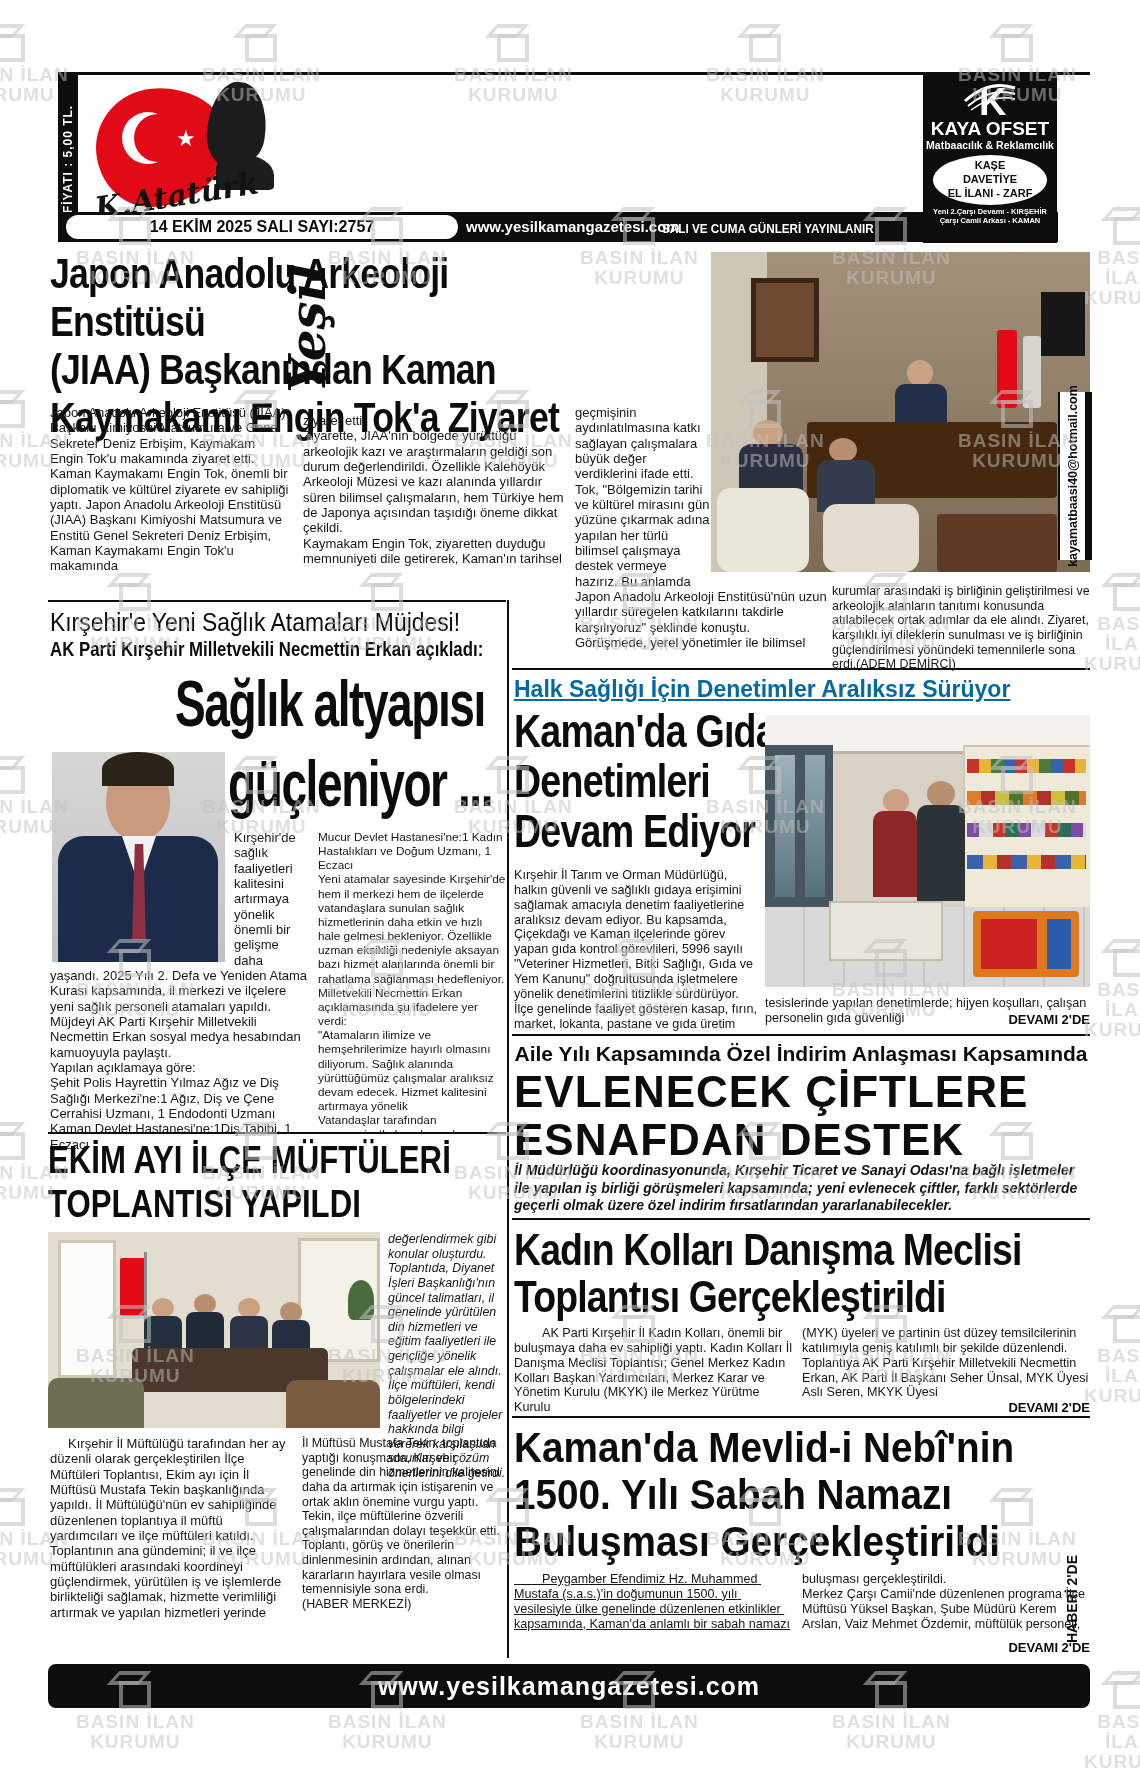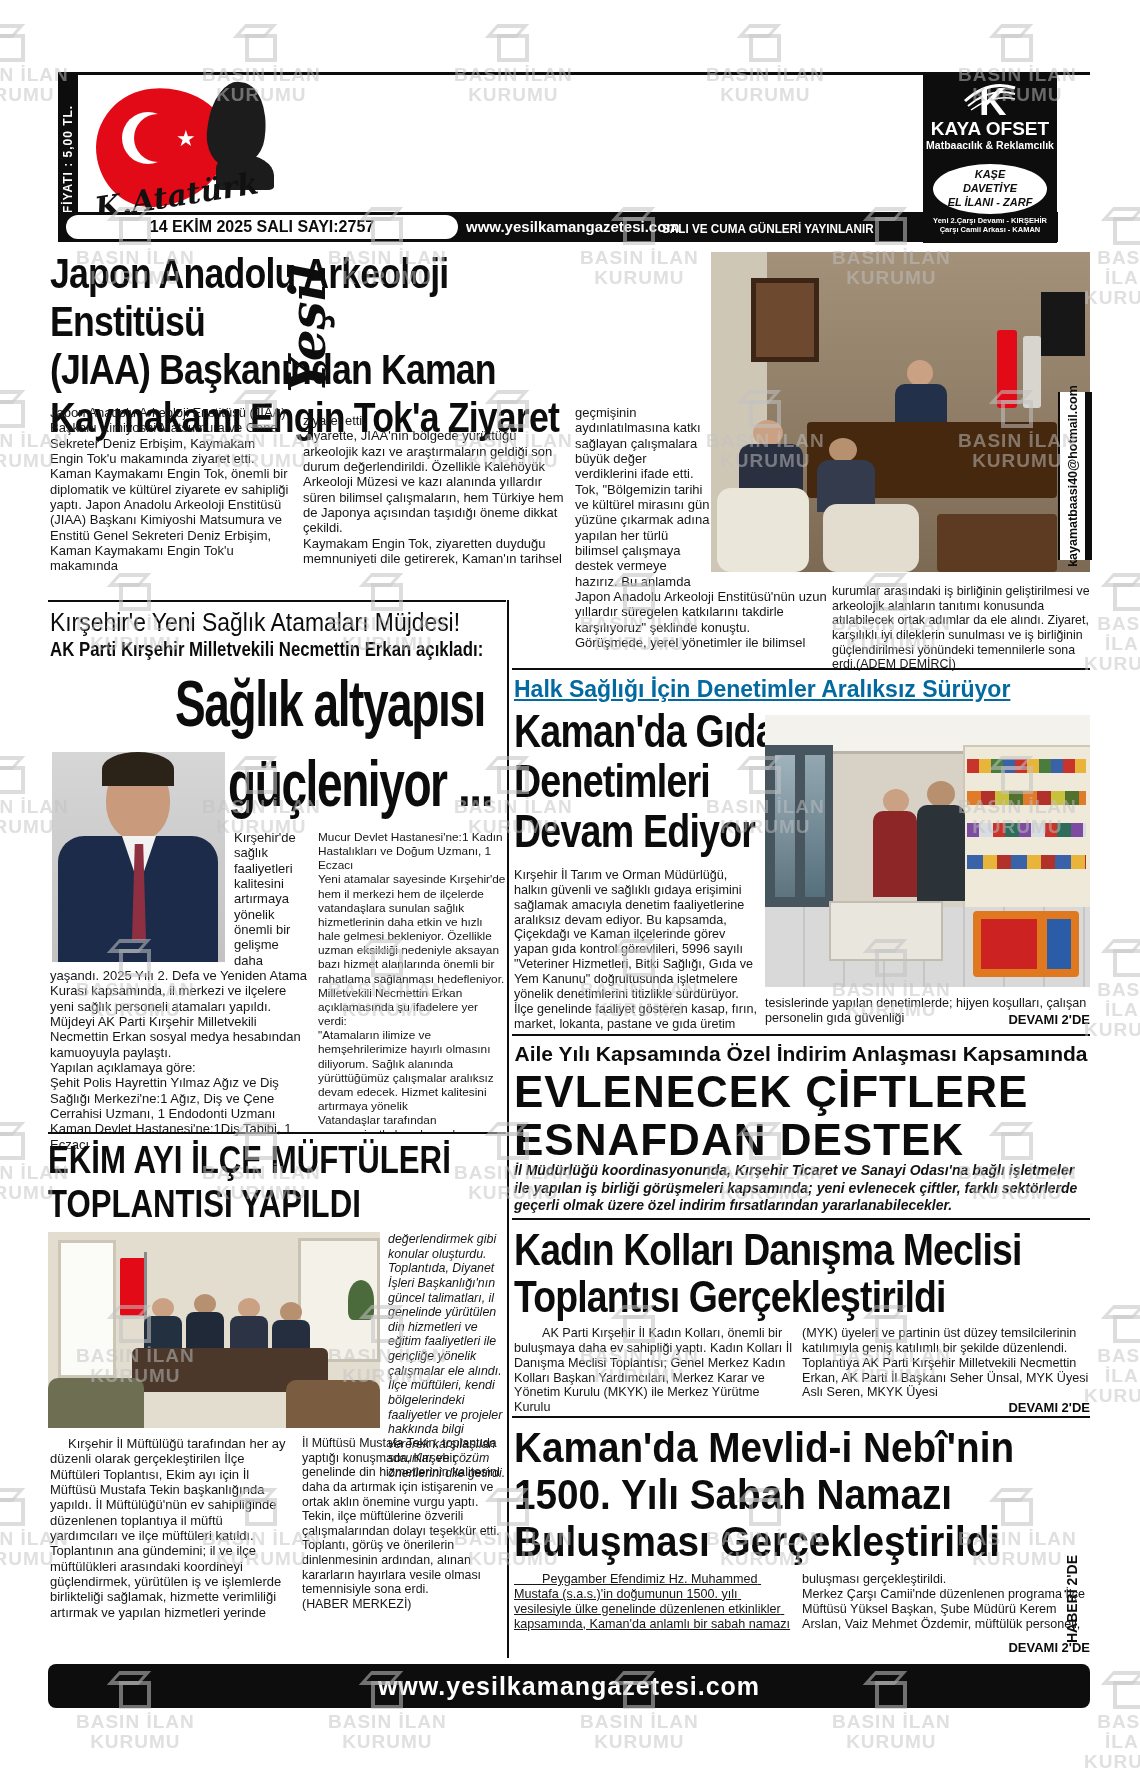--- a/index.html
+++ b/index.html
@@ -76,21 +76,21 @@
     <div style="height:40px;margin-top:4px;">
       <svg width="54" height="40" viewBox="0 0 54 40" aria-hidden="true">
         <text x="16" y="36" font-size="38" font-weight="bold" fill="#ffffff" font-family="Liberation Sans,sans-serif">K</text>
         <path d="M2 22 Q26 0 52 9" stroke="#ffffff" fill="none" stroke-width="3"></path>
         <path d="M5 27 Q28 8 52 15" stroke="#ffffff" fill="none" stroke-width="2"></path>
         <path d="M8 31 Q30 15 52 20" stroke="#ffffff" fill="none" stroke-width="1.5"></path>
       </svg>
     </div>
     <div style="font:bold 19px/20px 'Liberation Sans',sans-serif;">KAYA OFSET</div>
     <div style="font:bold 10.5px/12px 'Liberation Sans',sans-serif;">Matbaacılık &amp; Reklamcılık</div>
-    <div class="oval" style="width:114px;height:50px;margin:13px auto 2px;font-size:11px;line-height:1.25;font-style:italic;">KAŞE
+    <div class="oval" style="width:114px;height:50px;margin:4px auto 2px;font-size:11px;line-height:1.25;">KAŞE
 DAVETİYE
 EL İLANI - ZARF</div>
     <div style="font:bold 7.5px/9px 'Liberation Sans',sans-serif;">Yeni 2.Çarşı Devamı - KIRŞEHİR</div>
     <div style="font:bold 7.5px/9px 'Liberation Sans',sans-serif;">Çarşı Camii Arkası - KAMAN</div>
   </div>
 
   <div class="ab emailstrip vwrap" style="left:1058px;top:75px;width:25px;height:168px;z-index:5;">
     <span class="vtext" style="font:bold 12.5px 'Liberation Sans',sans-serif;color:#0d0d0d;">kayamatbaasi40@hotmail.com</span>
   </div>
 

